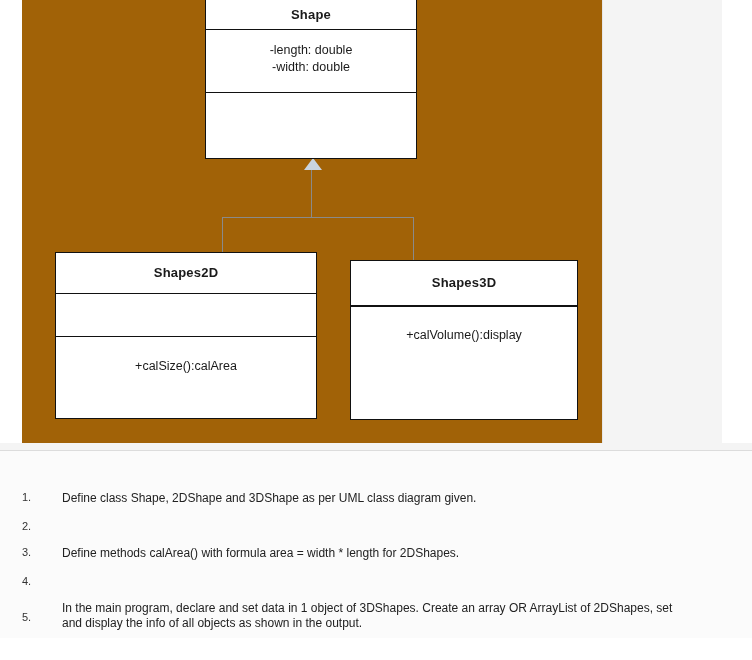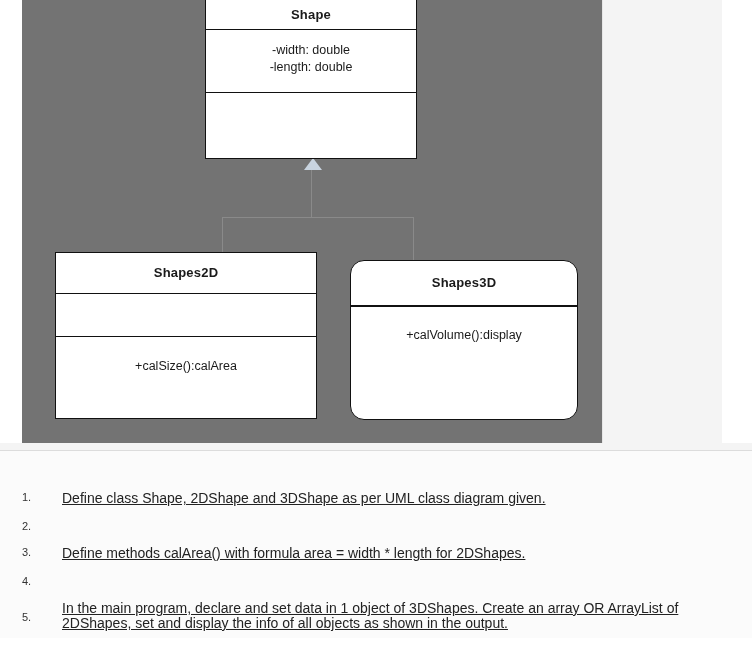--- a/index.html
+++ b/index.html
@@ -15,21 +15,21 @@
     overflow: hidden;
   }
 
   
   #diagram-panel {
     position: absolute;
     left: 22px;
     top: 0px;
     width: 580px;
     height: 443px;
-    background: #737373;
+    background: #a16207;
     border-right: 1px solid #e6e6e6;
   }
   #diagram-right-fill {
     position: absolute;
     left: 602px;
     top: 0;
     width: 120px;
     height: 443px;
     background: #f4f4f4;
   }
@@ -99,21 +99,20 @@
   #class-shapes2d .title-zone { height: 40px; padding-top: 12px; box-sizing: border-box; }
   #class-shapes2d .attr-zone  { height: 42px; }
   #class-shapes2d .meth-zone  { height: 83px; padding-top: 21px; box-sizing: border-box; }
 
   
   #class-shapes3d {
     left: 328px;
     top: 260px;
     width: 228px;
     height: 160px;
-    border-radius: 14px;
   }
   #class-shapes3d .title-zone { height: 44px; padding-top: 14px; box-sizing: border-box; }
   #class-shapes3d .attr-zone  { height: 44px; padding-top: 12px; box-sizing: border-box; }
   #class-shapes3d .meth-zone  { height: 70px; padding-top: 20px; box-sizing: border-box; }
 
   
   .line {
     position: absolute;
     background: #8a8a8a;
   }
@@ -146,25 +145,24 @@
   }
   .req-num {
     width: 52px;
     flex: 0 0 52px;
     font-size: 11px;
     color: #333333;
     padding-left: 12px;
     box-sizing: border-box;
   }
   .req-text {
-    font-size: 14px;
+    font-size: 12px;
     color: #222222;
     line-height: 15px;
     max-width: 620px;
-    text-decoration: underline;
   }
 
   #scrollbar-track {
     position: absolute;
     left: 0;
     top: 638px;
     width: 752px;
     height: 22px;
     background: #ffffff;
   }
@@ -186,22 +184,22 @@
   <div class="line" style="left:391px; top:217px; width:1px; height:45px;"></div>
 
   <div id="arrow-head"></div>
 
   <div class="uml-box" id="class-shape">
     <div class="uml-compartment title-zone">
       <div class="uml-title">Shape</div>
     </div>
     <div class="uml-sep"></div>
     <div class="uml-compartment attr-zone">
+      <div class="uml-attr">-length: double</div>
       <div class="uml-attr">-width: double</div>
-      <div class="uml-attr">-length: double</div>
     </div>
     <div class="uml-sep"></div>
   </div>
 
   <div class="uml-box" id="class-shapes2d">
     <div class="uml-compartment title-zone">
       <div class="uml-title">Shapes2D</div>
     </div>
     <div class="uml-sep"></div>
     <div class="uml-compartment attr-zone"></div>

